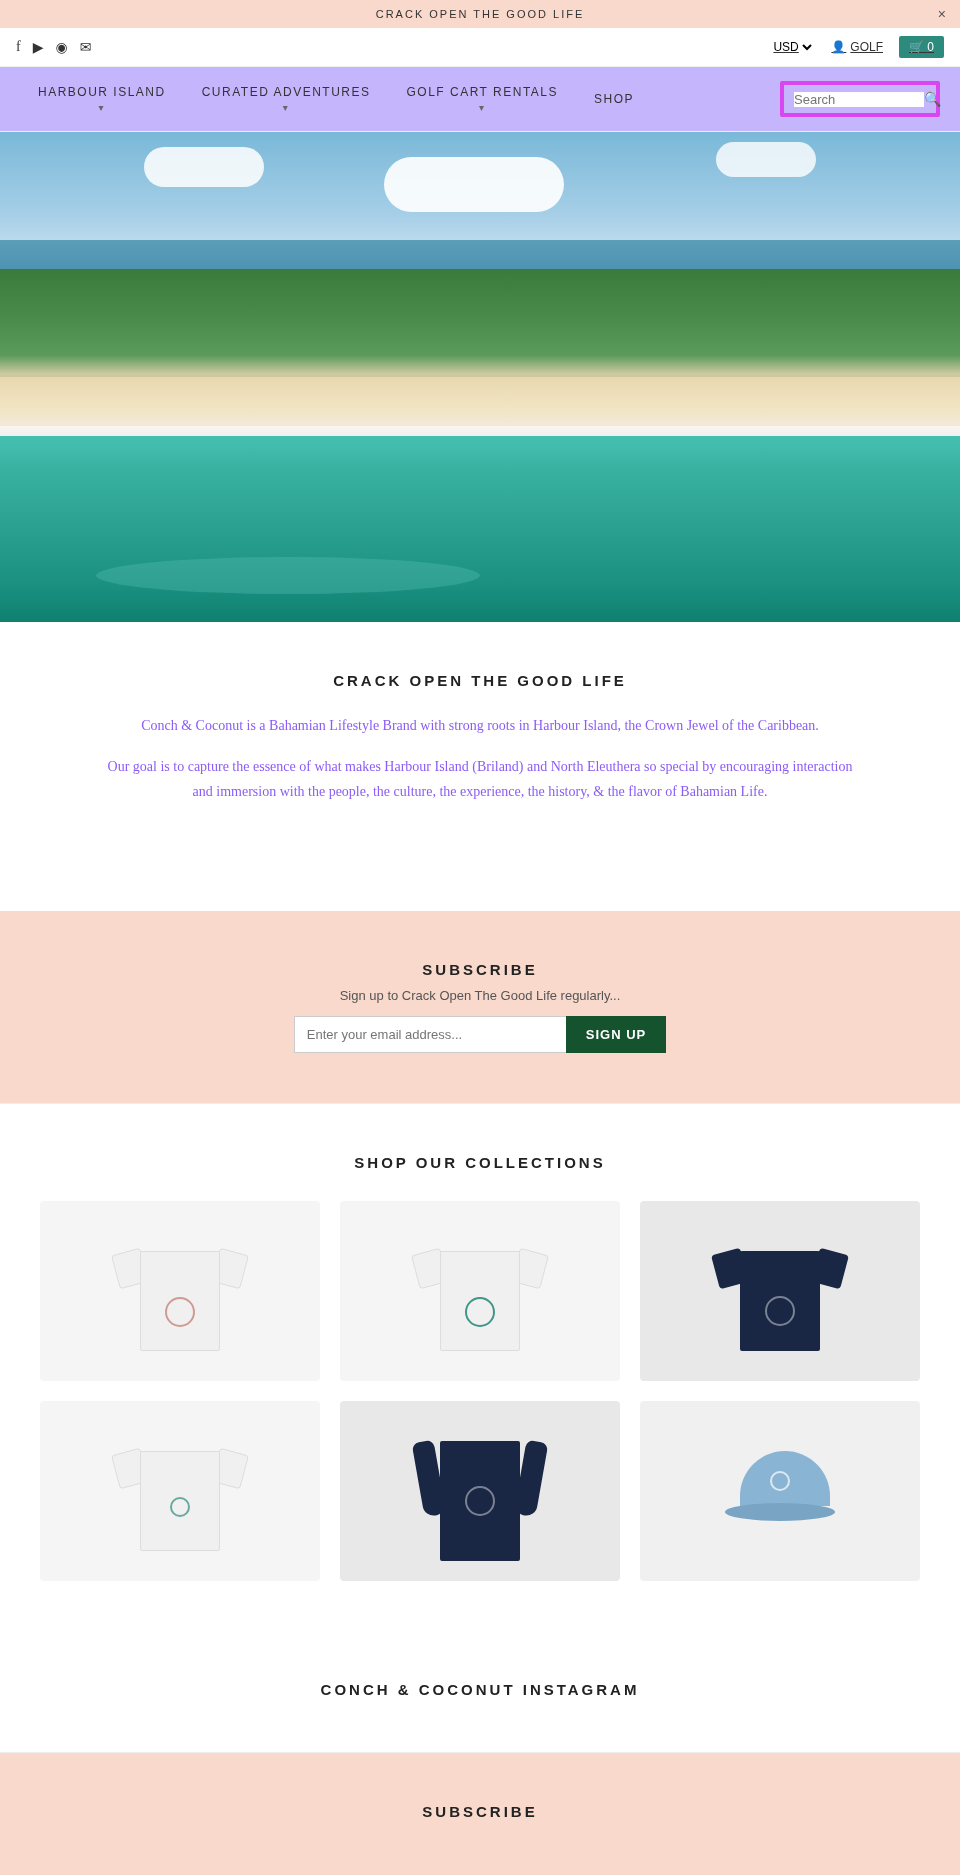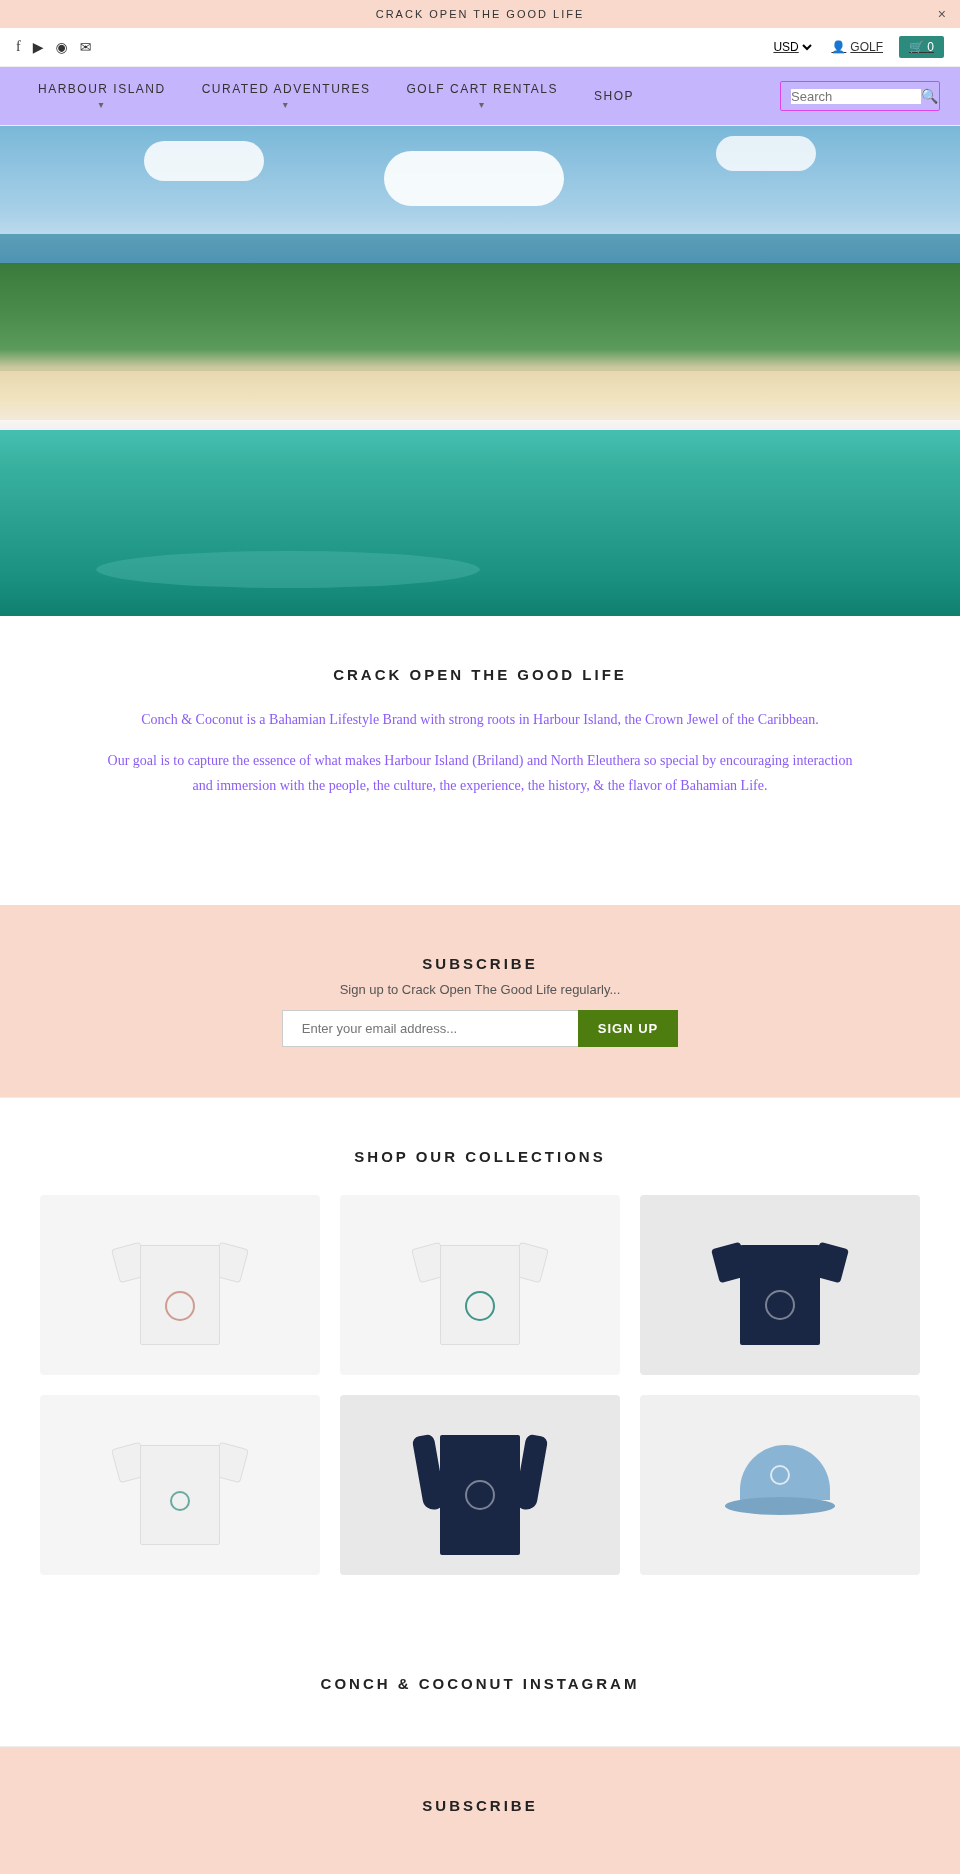--- a/index.html
+++ b/index.html
@@ -107,21 +107,21 @@
       position: relative;
     }
     .nav-item .chevron {
       font-size: 10px;
       margin-top: 3px;
       color: #666;
     }
     .search-box {
       display: flex;
       align-items: center;
-      border: 1px solid #d946ef;
+      border: 4px solid #d946ef;
       padding: 6px 10px;
       border-radius: 2px;
       width: 160px;
     }
     .search-box input {
       border: none;
       outline: none;
       font-size: 13px;
       width: 130px;
       font-family: Arial, sans-serif;
@@ -265,30 +265,30 @@
       color: #555;
       margin-bottom: 13px;
       font-family: Arial, sans-serif;
     }
     .subscribe-form {
       display: flex;
       justify-content: center;
       gap: 0;
     }
     .email-input {
-      width: 296px;
-      padding: 10px 19px;
+      width: 272px;
+      padding: 10px 12px;
       border: 1px solid #ccc;
       border-right: none;
       font-size: 13px;
       font-family: Arial, sans-serif;
       outline: none;
     }
     .signup-btn {
-      background: #4d7c0f;
+      background: #14532d;
       color: #fff;
       border: none;
       padding: 10px 20px;
       font-size: 13px;
       letter-spacing: 1px;
       cursor: pointer;
       font-family: Arial, sans-serif;
       font-weight: 600;
       text-transform: uppercase;
     }

